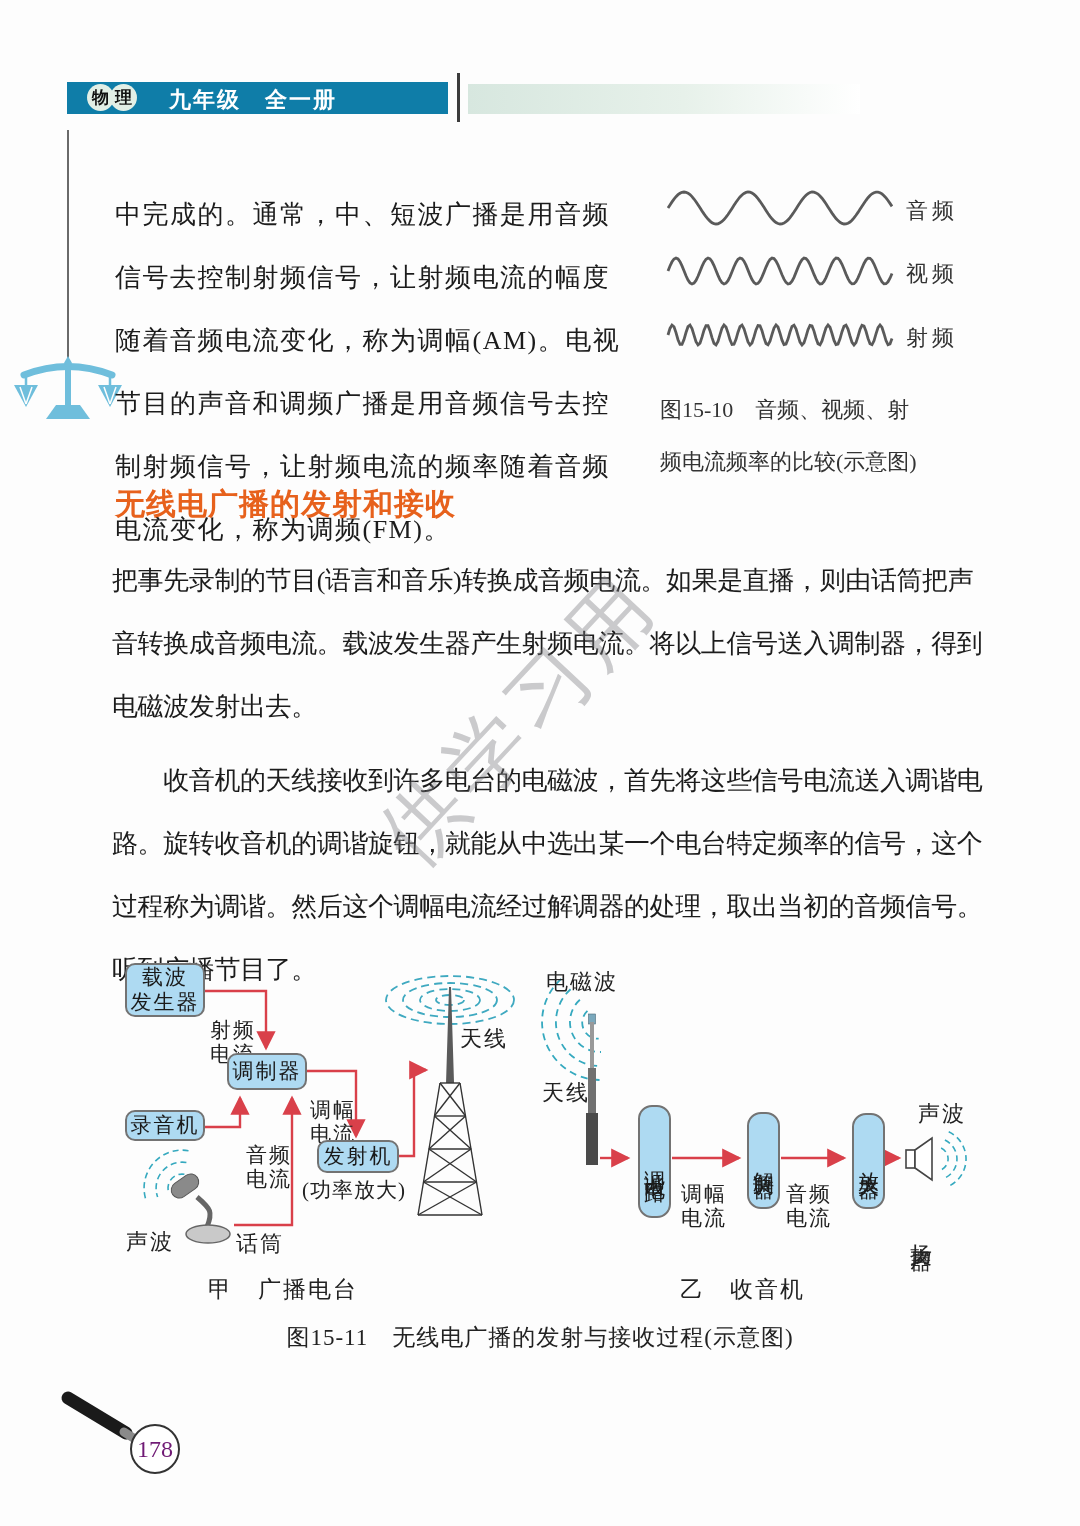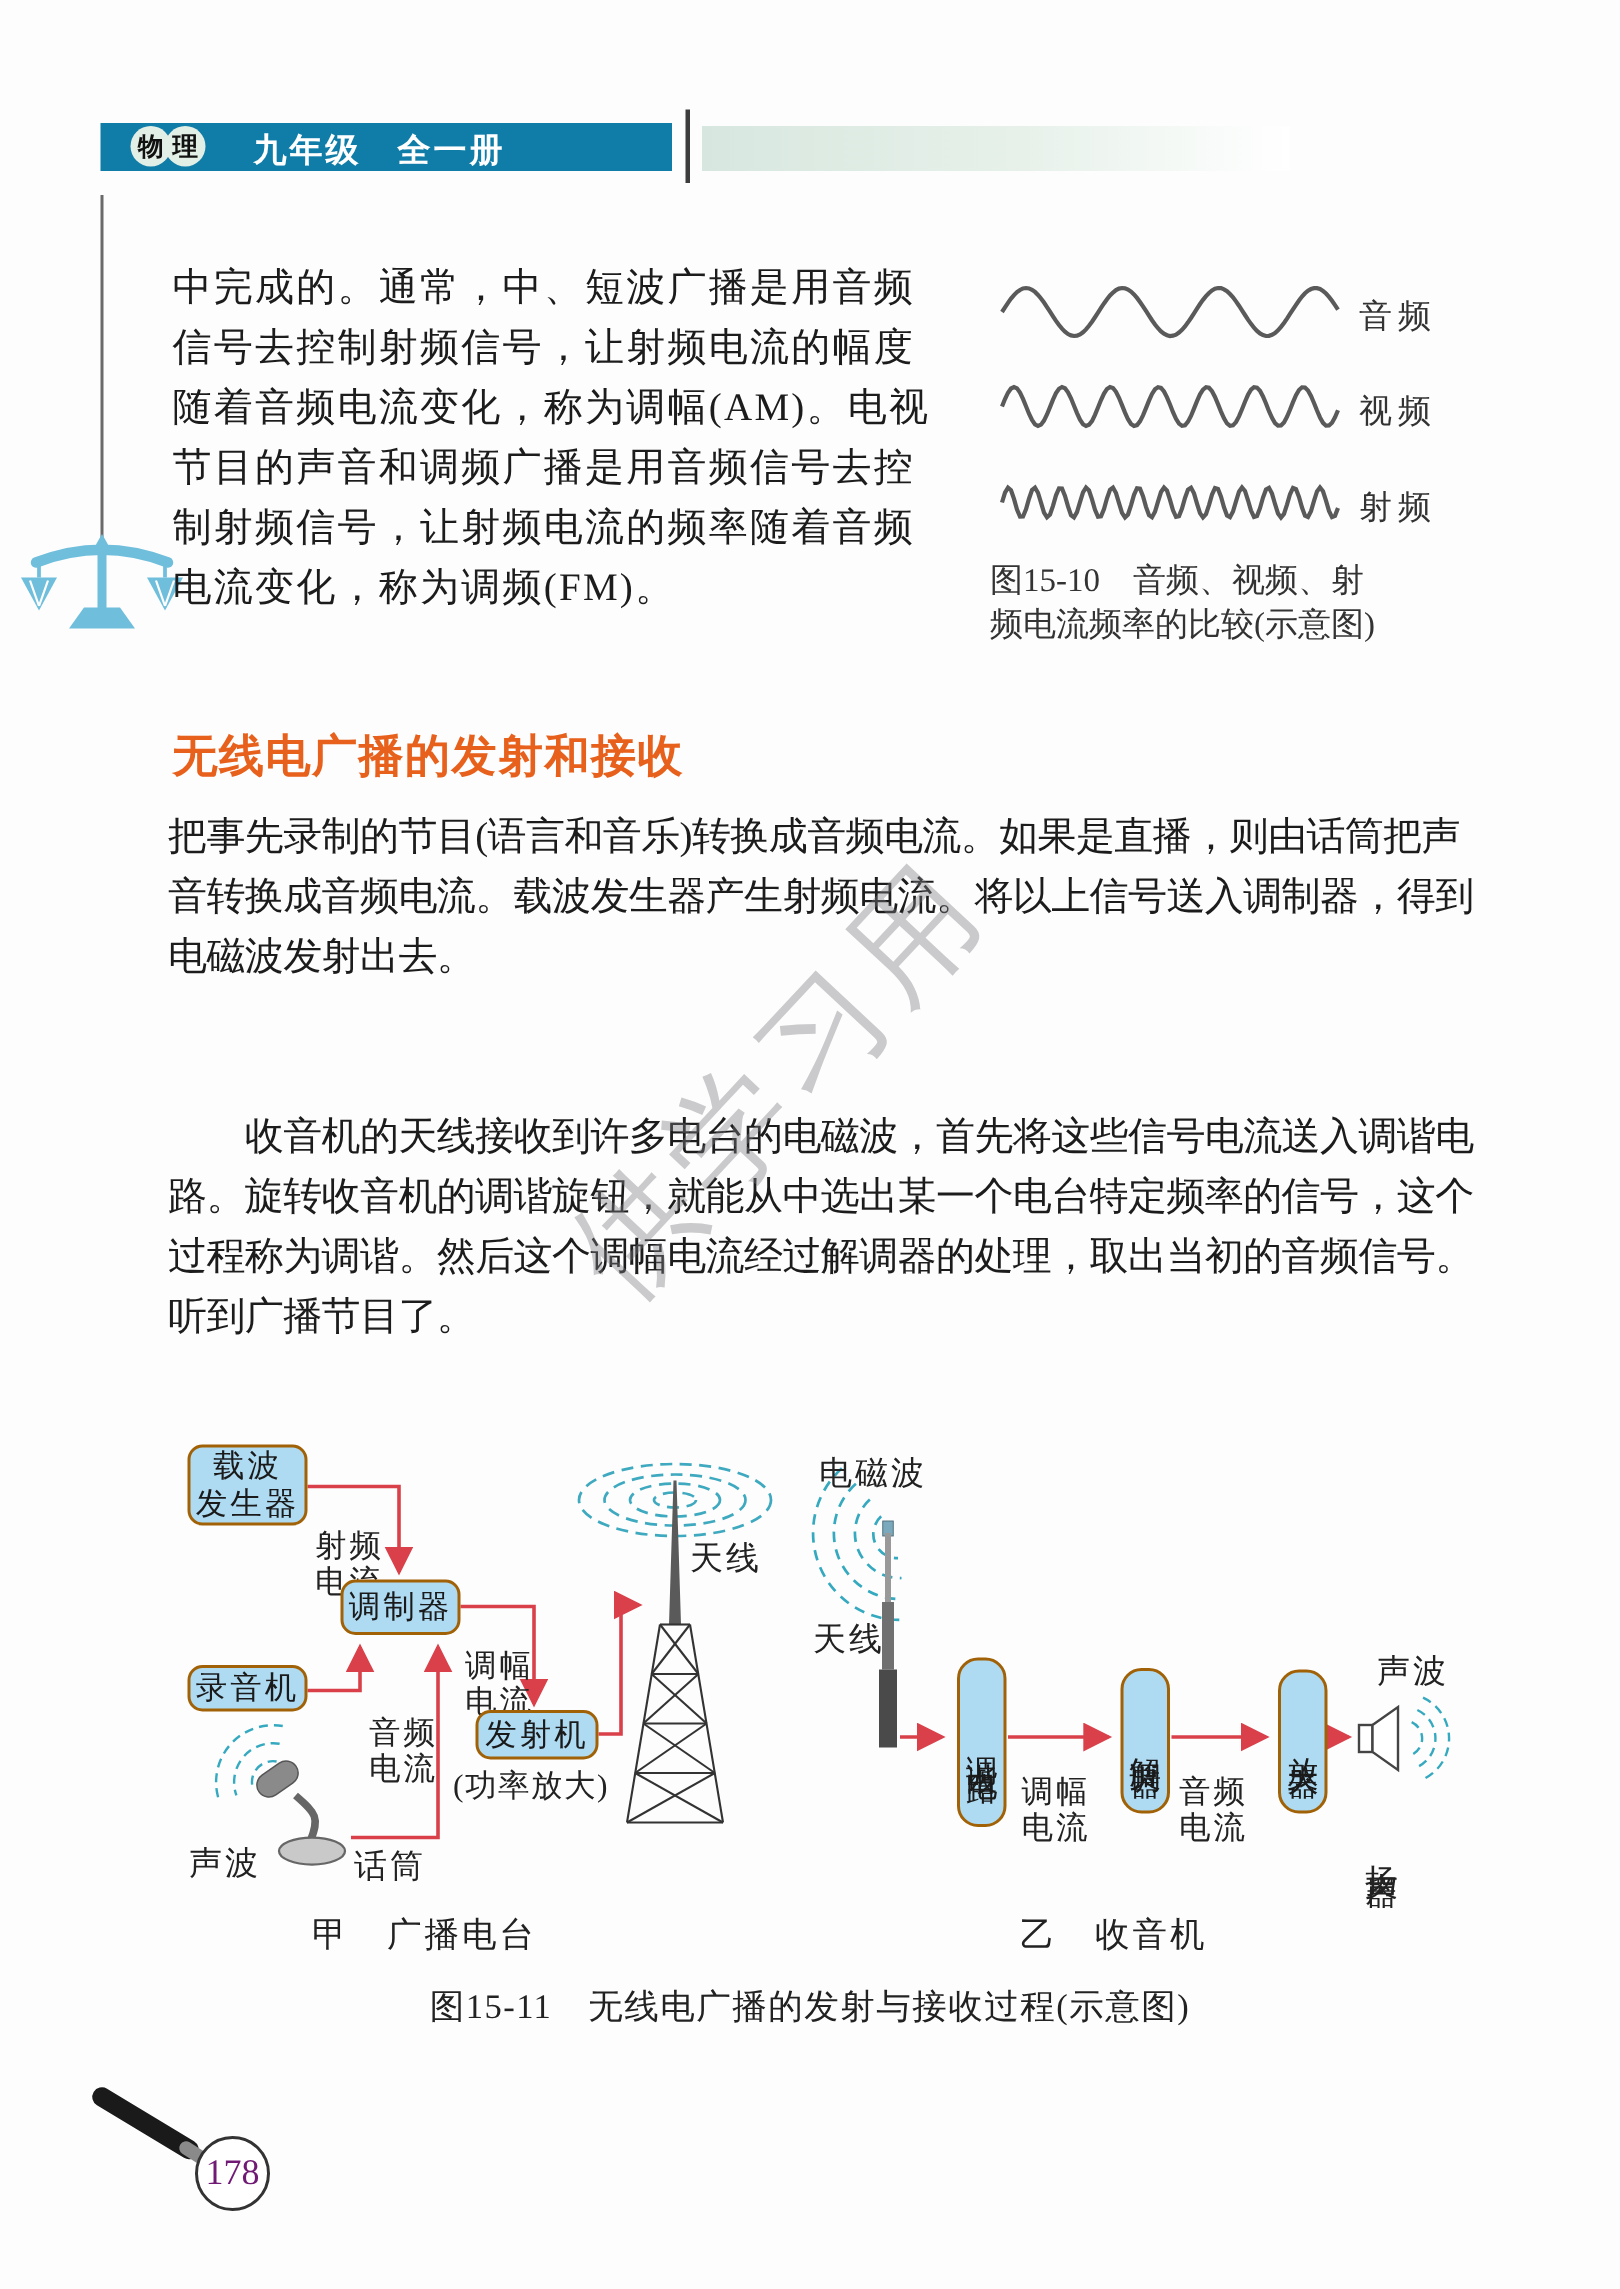--- a/index.html
+++ b/index.html
@@ -18,36 +18,36 @@
   .badge-c1{left:20px;} .badge-c2{left:43px;}
   .header-title{left:102px;top:3px;color:#fff;font-size:22px;font-weight:bold;
     font-family:"Liberation Sans",sans-serif;letter-spacing:2px;white-space:nowrap;}
   .header-divider{left:457px;top:73px;width:3px;height:49px;background:#3c3c3c;}
   .header-gradient{left:468px;top:84px;width:392px;height:30px;
     background:linear-gradient(to right,#d7e7df 0%,#e7f1ea 55%,#ffffff 100%);}
   
   .margin-rule{left:67px;top:130px;width:2px;height:230px;background:#6a6a6a;}
   
   .intro-block{left:115px;top:172px;width:505px;font-size:26px;line-height:40px;letter-spacing:1.5px;}
-  .tline{white-space:pre;}
+  .tline{white-space:pre;margin-top:23px;}
   
   .wave-label{font-size:22px;color:#333;letter-spacing:4px;white-space:nowrap;}
   .fig-caption{font-size:22px;color:#333;white-space:pre;}
   
   .section-heading{left:115px;top:484px;font-size:30px;font-weight:bold;color:#e7611c;
     font-family:Liberation Mono, monospace;letter-spacing:1px;white-space:nowrap;}
   .para-block{left:112px;width:862px;font-size:26px;line-height:40px;letter-spacing:-0.4px;}
   .para1{top:538px;} .para2{top:738px;}
   
   .watermark{left:428px;top:795px;font-size:82px;line-height:85px;letter-spacing:8px;
     color:rgba(125,125,130,0.40);transform:rotate(-47deg);transform-origin:0 100%;
     white-space:nowrap;pointer-events:none;z-index:6;}
   
   .diagram{left:0;top:950px;width:1080px;height:420px;}
-  .dbox{position:absolute;background:#aedaf2;border:2px solid #a16207;border-radius:10px;
+  .dbox{position:absolute;background:#aedaf2;border:2px solid #737373;border-radius:10px;
     display:flex;align-items:center;justify-content:center;text-align:center;
     font-size:21px;color:#1a1a1a;line-height:25px;letter-spacing:2px;box-sizing:border-box;}
   .dbox-v{border-radius:14px;writing-mode:vertical-rl;text-orientation:upright;
     letter-spacing:4px;line-height:30px;}
   .dlabel{position:absolute;font-size:21px;color:#222;line-height:24px;
     letter-spacing:2px;white-space:pre;text-align:center;}
   .dlabel-v{writing-mode:vertical-rl;text-orientation:upright;letter-spacing:4px;}
   .dcaption{position:absolute;font-size:23px;color:#222;letter-spacing:2px;white-space:pre;}
   .fig11-caption{left:0;top:372px;width:1080px;text-align:center;font-size:23px;color:#222;
     letter-spacing:1px;position:absolute;white-space:pre;}

